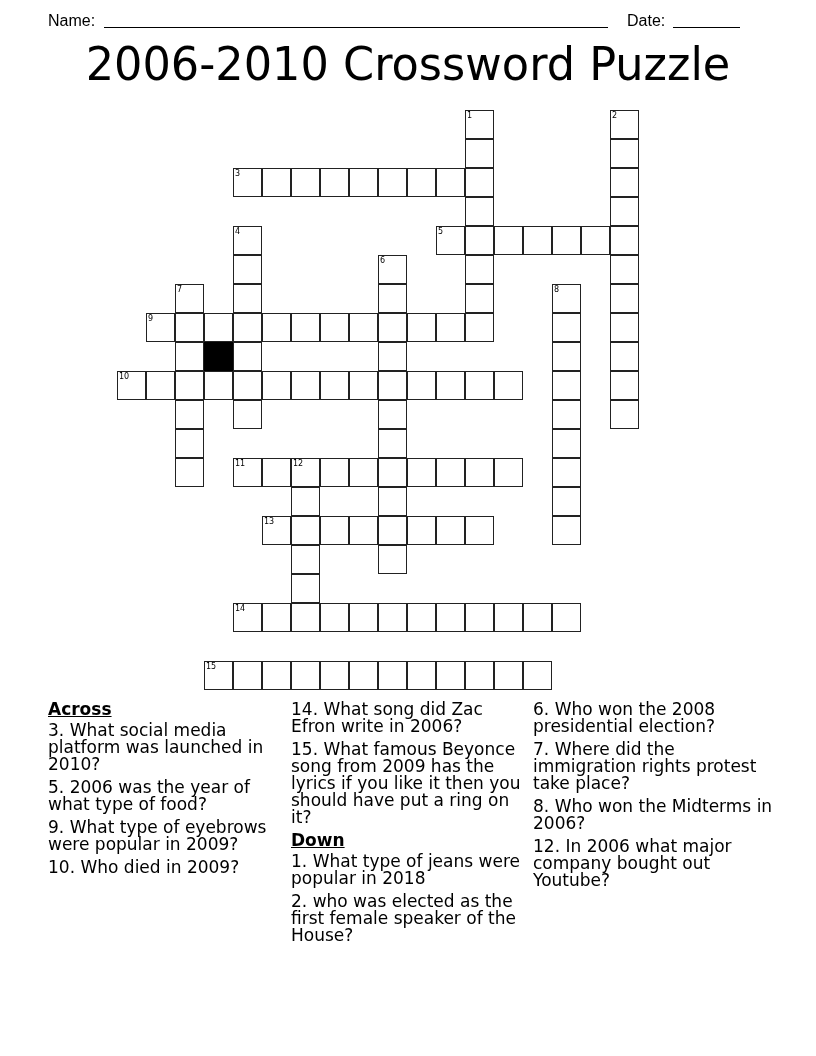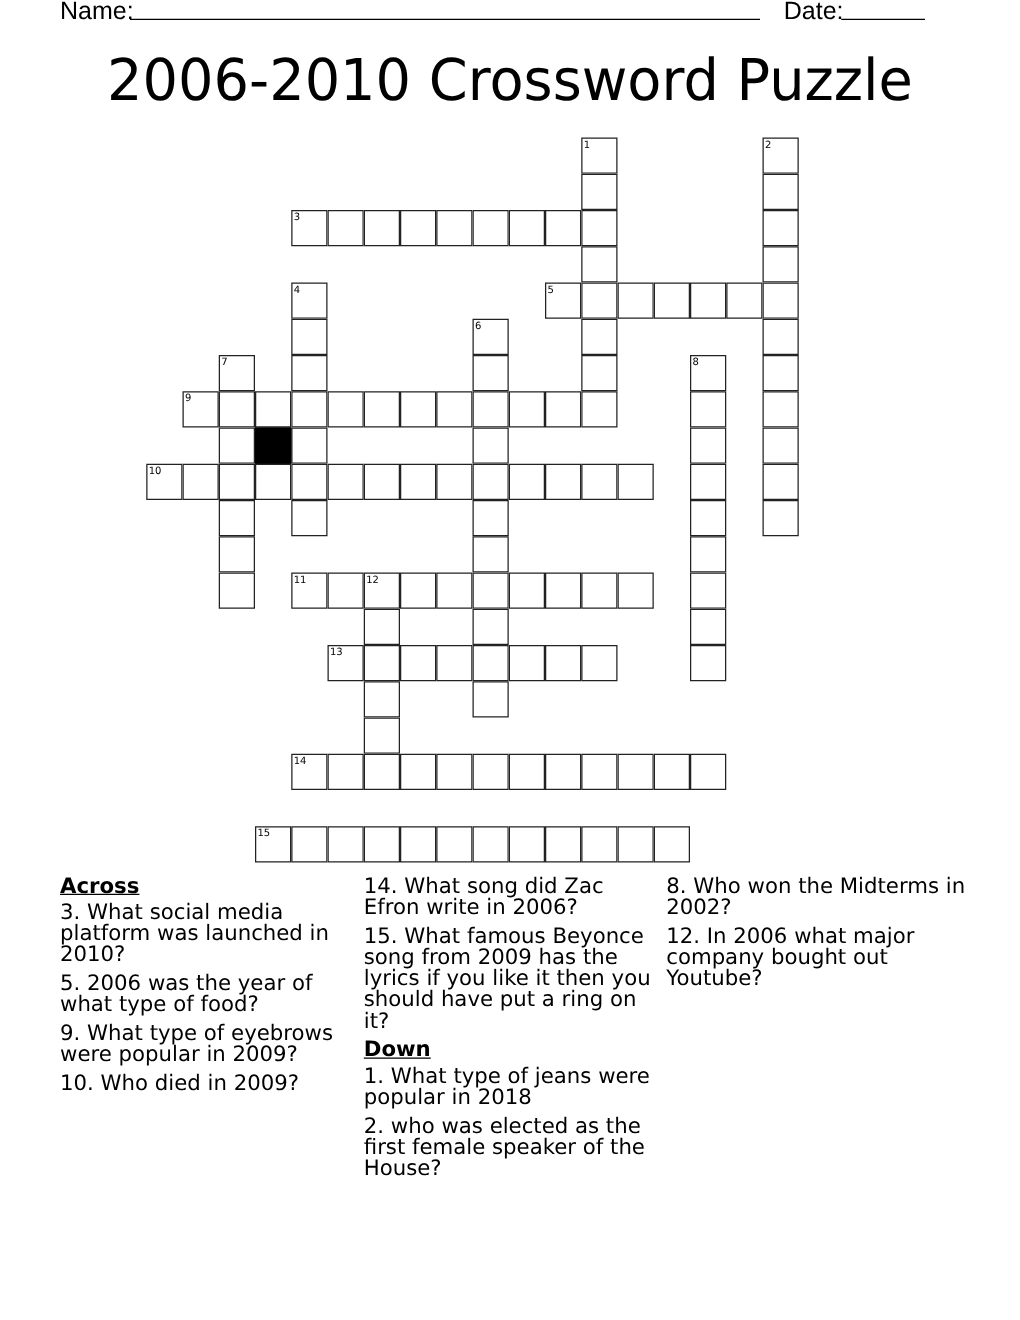--- a/index.html
+++ b/index.html
@@ -1,17 +1,17 @@
 <!DOCTYPE html>
 <html><head>
 <meta charset="utf-8">
 <style>
   html, body { margin: 0; padding: 0; background: #ffffff; }
   body { width: 816px; height: 1056px; position: relative; overflow: hidden; font-family: "DejaVu Sans", sans-serif; color: #000; }
-  .header-line { position: absolute; top: 0; left: 48px; width: 700px; height: 20px; font-family: "Liberation Sans", sans-serif; font-size: 20px; line-height: 18px; }
+  .header-line { position: absolute; top: 12px; left: 48px; width: 700px; height: 20px; font-family: "Liberation Sans", sans-serif; font-size: 16px; line-height: 18px; }
   .header-line .name-label { position: absolute; left: 0; top: 0; }
   .header-line .name-blank { position: absolute; left: 56px; top: 15px; width: 504px; border-bottom: 1px solid #000; }
   .header-line .date-label { position: absolute; left: 579px; top: 0; }
   .header-line .date-blank { position: absolute; left: 625px; top: 15px; width: 67px; border-bottom: 1px solid #000; }
   .title { position: absolute; top: 34px; left: 0; width: 816px; text-align: center; font-family: "DejaVu Sans", sans-serif; font-size: 46px; line-height: 60px; letter-spacing: 0px; transform: scaleX(0.97); }
   .grid { position: absolute; left: 0; top: 0; width: 816px; height: 700px; }
   .cell { position: absolute; width: 29px; height: 29px; box-sizing: border-box; border: 1.5px solid #222; background: #fff; }
   .cell.black { background: #000; border-color: #000; }
   .cell .num { position: absolute; left: 1px; top: 0px; font-size: 8px; line-height: 9px; font-family: "DejaVu Sans", sans-serif; color: #000; }
   .clues { position: absolute; top: 701px; font-size: 17px; line-height: 17px; }
@@ -206,15 +206,17 @@
 
 <div class="clues col-b">
   <div class="clue"><span class="n">14.</span> <span>What song did Zac Efron write in 2006?</span></div>
   <div class="clue"><span class="n">15.</span> <span>What famous Beyonce song from 2009 has the lyrics if you like it then you should have put a ring on it?</span></div>
   <div class="clue-heading">Down</div>
   <div class="clue"><span class="n">1.</span> <span>What type of jeans were popular in 2018</span></div>
   <div class="clue"><span class="n">2.</span> <span>who was elected as the first female speaker of the House?</span></div>
 </div>
 
 <div class="clues col-c">
-  <div class="clue"><span class="n">8.</span> <span>Who won the Midterms in 2002?</span></div>
+  <div class="clue"><span class="n">6.</span> <span>Who won the 2008 presidential election?</span></div>
+  <div class="clue"><span class="n">7.</span> <span>Where did the immigration rights protest take place?</span></div>
+  <div class="clue"><span class="n">8.</span> <span>Who won the Midterms in 2006?</span></div>
   <div class="clue"><span class="n">12.</span> <span>In 2006 what major company bought out Youtube?</span></div>
 </div>
 
 </body></html>

